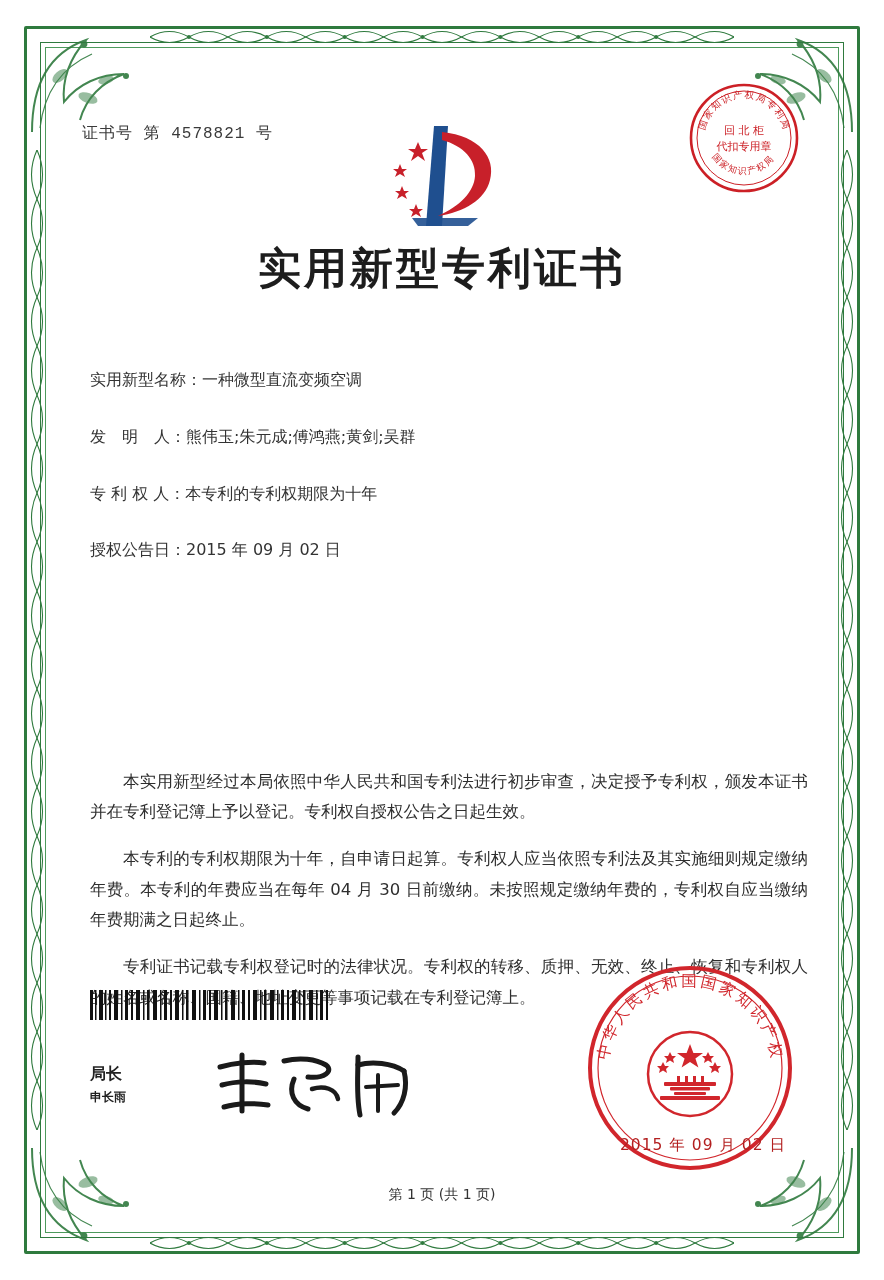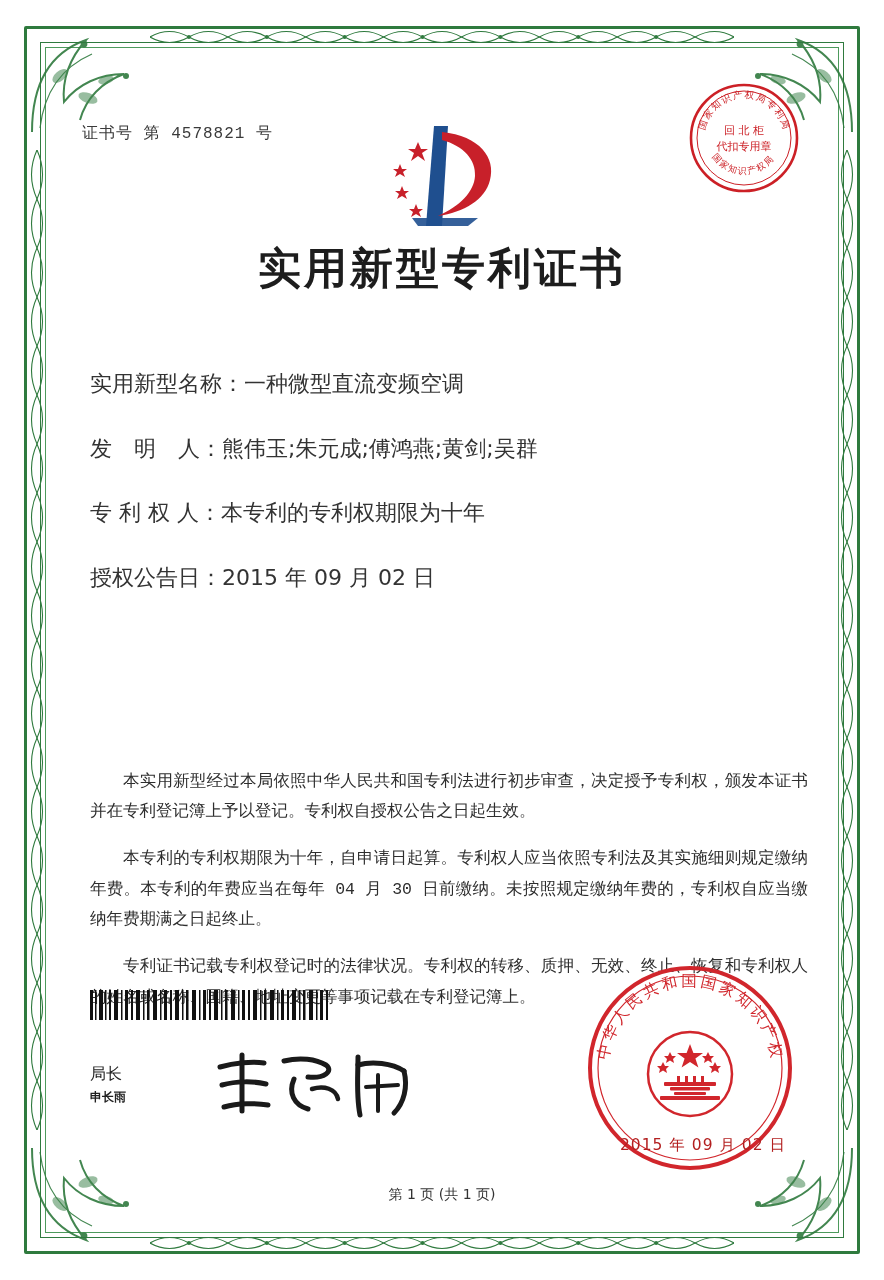--- a/index.html
+++ b/index.html
@@ -118,40 +118,39 @@
     font-family: Liberation Serif, serif;
   }
 
   .fields {
     position: absolute;
     top: 310px;
     left: 30px;
     right: 20px;
   }
   .field {
-    font-size: 22px;
+    font-size: 16px;
     color: #333;
     margin-bottom: 36px;
     line-height: 1.3;
     white-space: nowrap;
   }
   .field .lbl {
     display: inline-block;
     color: #333;
   }
   .field .val {
     color: #333;
   }
 
   .paragraphs {
     position: absolute;
     top: 690px;
     left: 30px;
     right: 16px;
-    font-family: Liberation Mono, monospace;
   }
   .para {
     font-size: 16.5px;
     line-height: 1.85;
     text-indent: 2em;
     color: #2e2e2e;
     text-align: justify;
     margin-bottom: 2px;
   }
 
@@ -165,21 +164,21 @@
   .barcode svg { width:100%; height:100%; display:block; }
 
   .sign-block {
     position: absolute;
     left: 30px;
     top: 1000px;
     font-size: 16px;
     line-height: 1.7;
     color: #222;
   }
-  .sign-label { font-size: 16px; }
+  .sign-label { font-size: 16px; font-weight: bold; }
   .sign-name { font-size: 12px; font-weight: bold; }
 
   .signature {
     position: absolute;
     left: 148px;
     top: 985px;
     width: 220px;
     height: 80px;
     color: #1a1a1a;
   }

